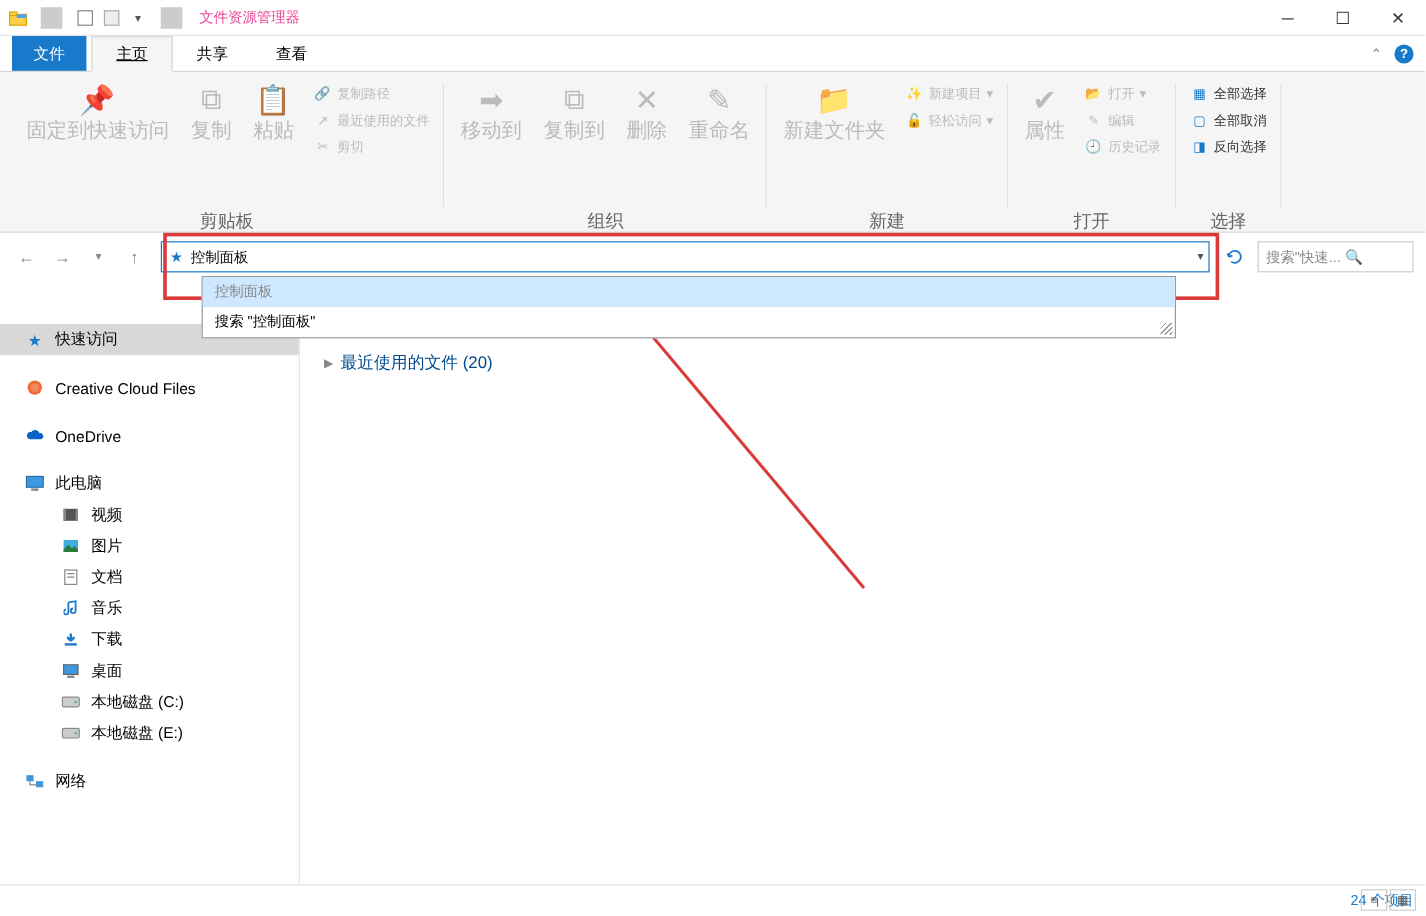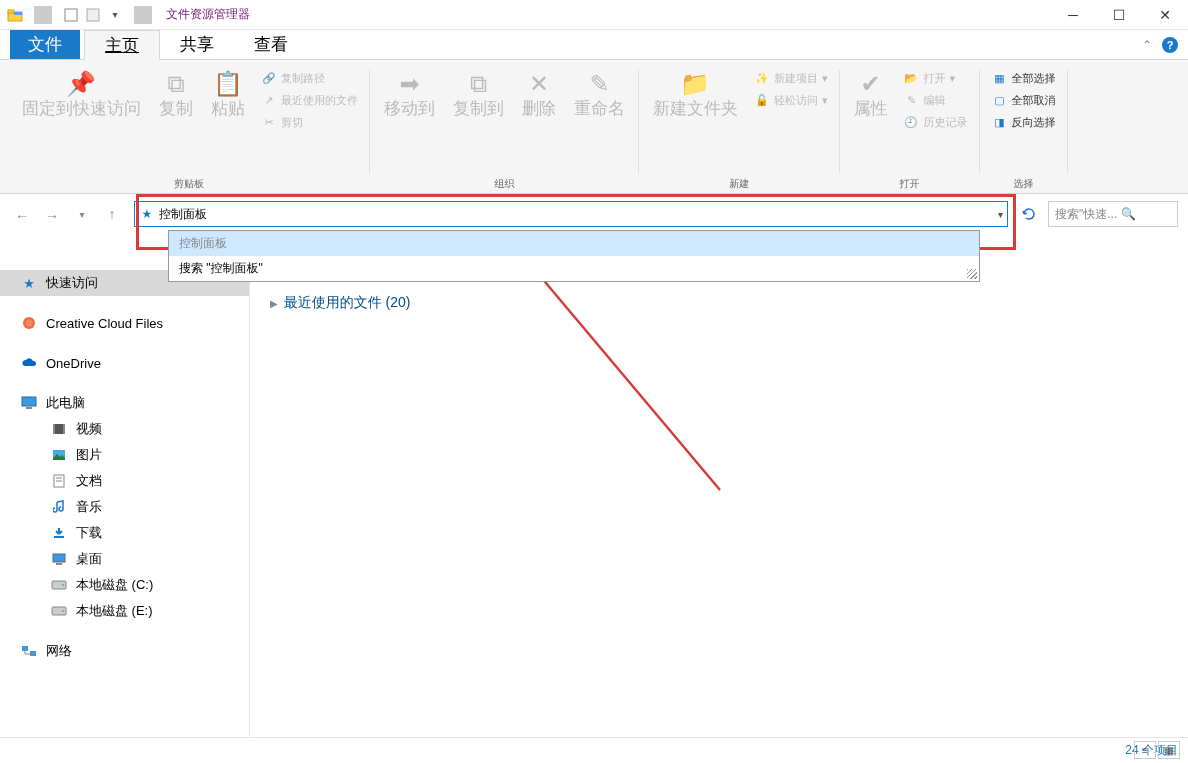--- a/index.html
+++ b/index.html
@@ -18,35 +18,35 @@
     height: 30px;
     display: flex;
     align-items: center;
     padding-left: 6px;
     background: #fff;
     border-bottom: 1px solid #e5e5e5;
   }
   .titlebar-icons { display:flex; align-items:center; gap:4px;}
   .titlebar-icons span { width:18px; height:18px; display:flex; align-items:center; justify-content:center;}
   .qat-sep { width:1px; height:16px; background:#ccc; margin:0 6px;}
-  .title-text { margin-left: 8px; color:#701a75;}
+  .title-text { margin-left: 8px; color:#ec4899;}
   .win-controls { position:absolute; right:0; top:0; display:flex;}
   .win-btn { width:46px; height:30px; display:flex; align-items:center; justify-content:center; font-size:14px; color:#333;}
   .tabs {
     height: 30px;
     display:flex;
     align-items:stretch;
     border-bottom: 1px solid #d6d6d6;
     padding-left:10px;
     position: relative;
   }
   .tab {
     padding: 0 20px;
     display:flex; align-items:center;
-    font-size:17px;
+    font-size:13px;
     position: relative;
   }
   .tab.file { background:#1979ca; color:#fff; margin-right:4px; padding:0 18px;}
   .tab.active { background:#f5f5f5; border:1px solid #d6d6d6; border-bottom:1px solid #f5f5f5; margin-bottom:-1px;text-decoration:underline;}
   .tabs-right { position:absolute; right:10px; top:0; height:100%; display:flex; align-items:center; gap:10px;}
   .help-icon { width:16px; height:16px; border-radius:50%; background:#1979ca; color:#fff; display:flex; align-items:center; justify-content:center; font-size:11px; font-weight:bold;}
 
   .ribbon {
     height: 134px;
     background: #f5f5f5;
@@ -58,21 +58,21 @@
   .rgroup {
     display:flex; flex-direction:column; align-items:center;
     padding: 0 8px;
     position:relative;
   }
   .rgroup::after {
     content:"";
     position:absolute; right:0; top:4px; bottom:20px; width:1px; background:#e0e0e0;
   }
   .rgroup-label {
-    font-size:10px; color:#666;
+    font-size:15px; color:#666;
     height:18px; display:flex; align-items:center;
     margin-top:auto;
   }
   .rgroup-body { display:flex; align-items:flex-start; gap:6px; flex:1;}
   .rbtn-big {
     display:flex; flex-direction:column; align-items:center; gap:2px;
     padding:2px 6px; min-width:44px;
   }
   .rbtn-big .ico { width:32px; height:32px; display:flex; align-items:center; justify-content:center; font-size:24px; color:#666;}
   .rbtn-big .lbl { font-size:17px; text-align:center; line-height:14px; color:#333;}

